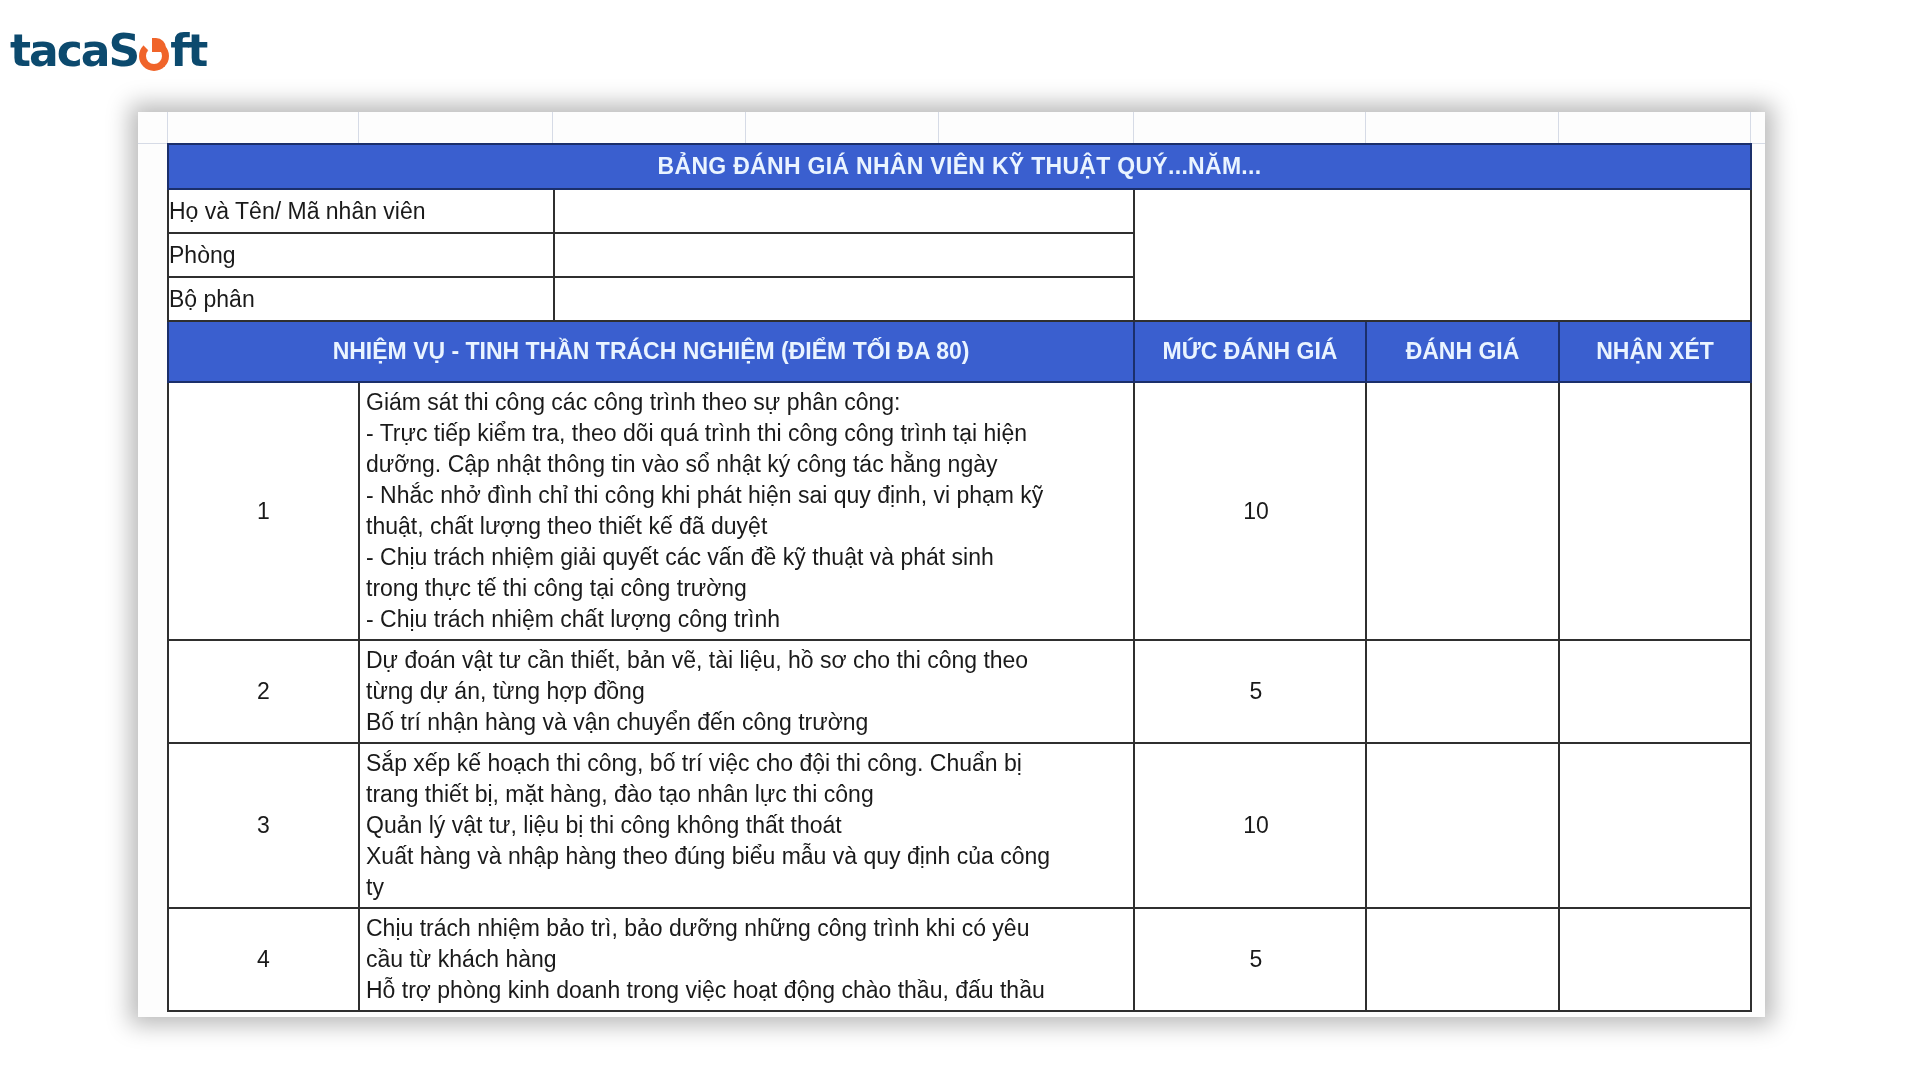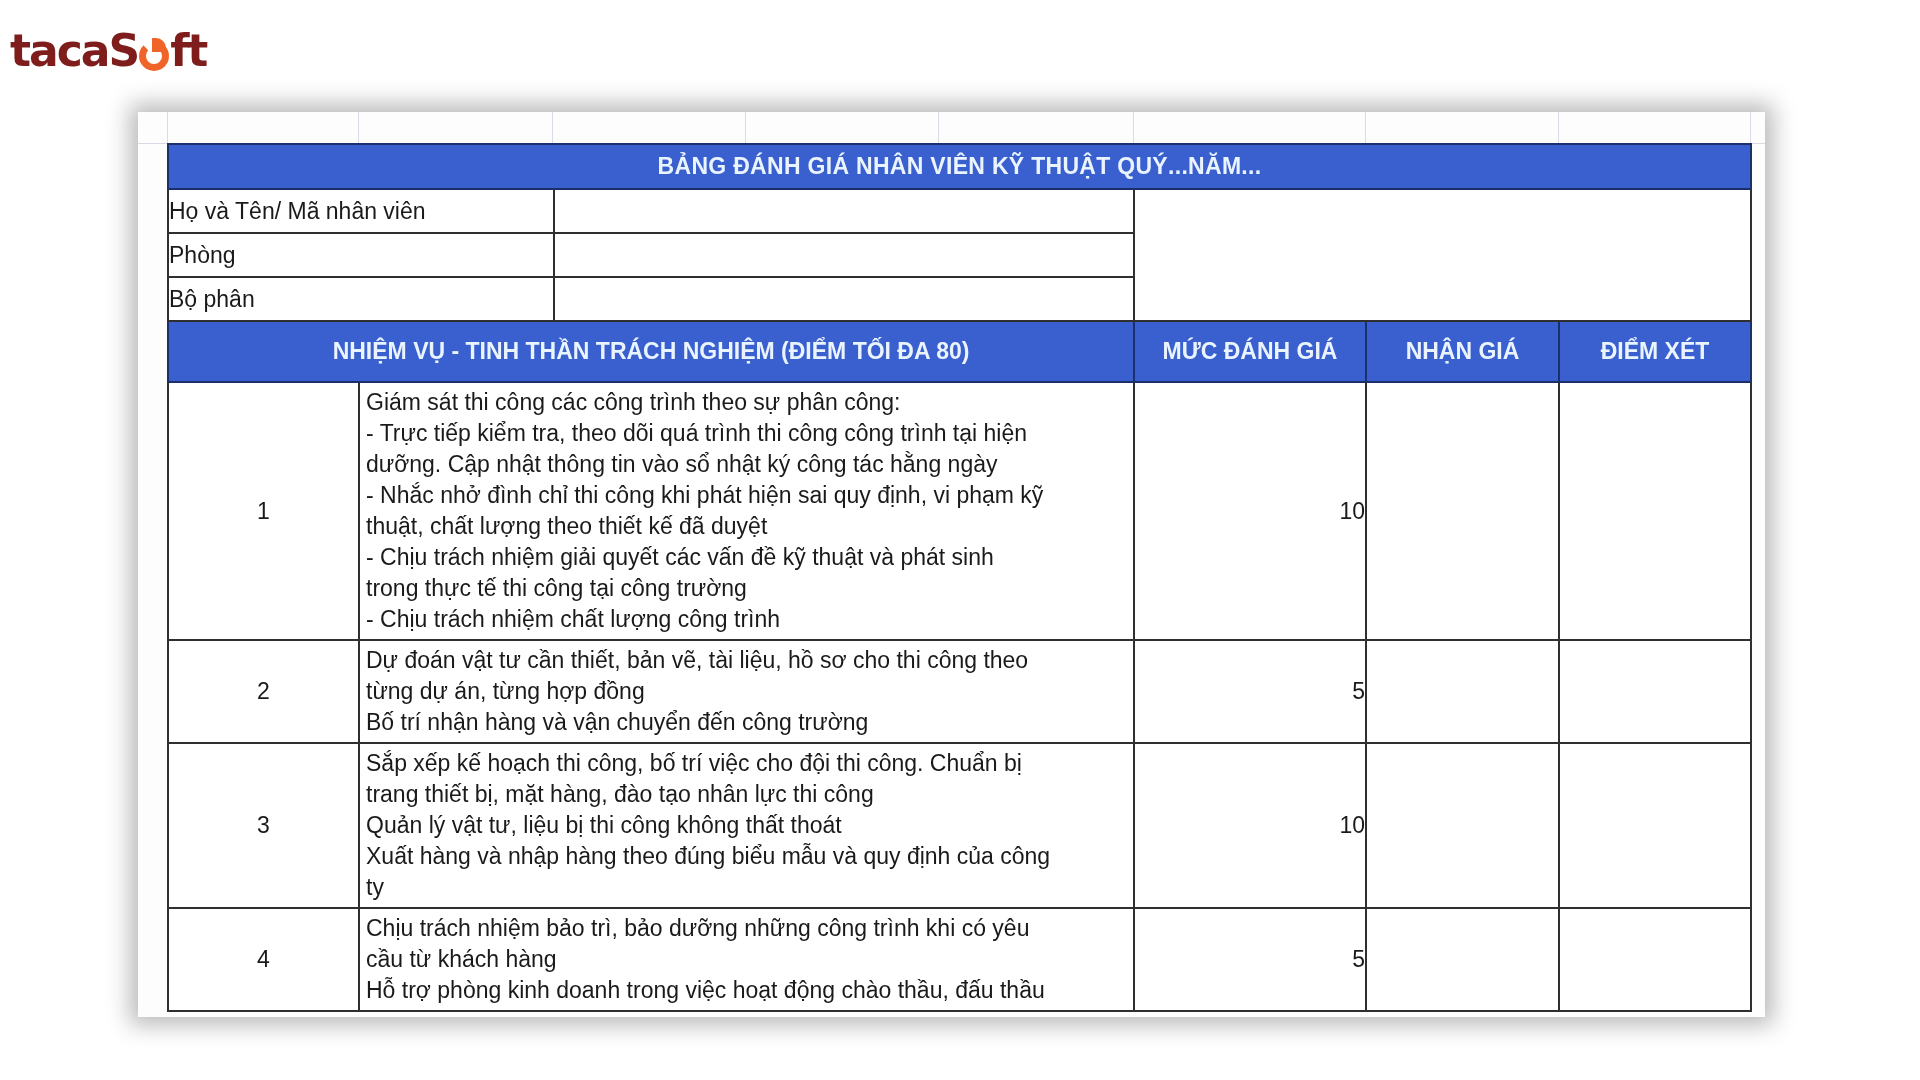--- a/index.html
+++ b/index.html
@@ -1,40 +1,40 @@
 <!DOCTYPE html>
 <html><head>
 <meta charset="utf-8">
 <style>
   * { box-sizing: border-box; margin: 0; padding: 0; }
   html, body { width: 1920px; height: 1080px; background: #ffffff; overflow: hidden; }
   body { position: relative; font-family: "Liberation Sans", sans-serif; color: #1a1a1a; }
 
   .logo { position: absolute; left: 10px; top: 26px; height: 50px; display: flex; align-items: flex-end;
-          font-family: "DejaVu Sans", sans-serif; font-weight: bold; font-size: 44px; letter-spacing: -2px; color: #7f1d1d; }
+          font-family: "DejaVu Sans", sans-serif; font-weight: bold; font-size: 44px; letter-spacing: -2px; color: #0c4a6e; }
   .logo .o-mark { display: inline-block; width: 30px; height: 30px; border-radius: 50%; border: 7px solid #f0642a;
                   position: relative; margin: 0 1px 5px 1px; border-top-color: transparent; }
   .logo .o-mark::after { content: ""; position: absolute; right: -4px; top: -10px; width: 14px; height: 14px; background: #f0642a; border-radius: 0 10px 0 0; }
 
   .sheet-card { position: absolute; left: 138px; top: 112px; width: 1627px; height: 905px;
                 background: #fdfdfd; box-shadow: 0 0 22px 8px rgba(0,0,0,0.28); }
   .grid-bg { position: absolute; left: 0; top: 0; right: 0; height: 32px; border-bottom: 1px solid #d6dbe6; }
   .grid-bg span { position: absolute; top: 0; height: 32px; border-left: 1px solid #d6dbe6; }
 
   table.eval { position: absolute; left: 29px; top: 31px; width: 1583px; border-collapse: collapse; table-layout: fixed; background: #fff; }
   table.eval td { border: 2px solid #2f2f2f; font-size: 23px; line-height: 31px; vertical-align: middle; }
   .title-cell { background: #3a5fcf; color: #eaf4ff; font-weight: bold; text-align: center; height: 45px; font-size: 28px; letter-spacing: 0.3px; border-color: #1b2f6b !important; }
   .info-label { height: 44px; }
   .info-value { }
   .blank-right { border-bottom: 2px solid #2f2f2f; }
   .head-cell { background: #3a5fcf; color: #eaf4ff; font-weight: bold; text-align: center; height: 61px; font-size: 27px; border-color: #1b2f6b !important; }
   .no-cell { text-align: center; }
   .task-cell { padding: 4px 6px; margin-left: 44px; }
   .task-line { display: block; }
-  .score-cell { text-align: right; padding-left: 12px; }
+  .score-cell { text-align: center; padding-left: 12px; }
 </style>
 </head>
 <body>
 
 <div class="logo">
   <span>taca</span>
     <span>S</span>
     <span class="o-mark"></span>
     <span>ft</span>
 </div>
@@ -74,22 +74,22 @@
       <td class="info-label" colspan="2">Phòng</td>
       <td class="info-value"></td>
     </tr>
     <tr>
       <td class="info-label" colspan="2">Bộ phân</td>
       <td class="info-value"></td>
     </tr>
     <tr>
       <td class="head-cell" colspan="3">NHIỆM VỤ - TINH THẦN TRÁCH NGHIỆM (ĐIỂM TỐI ĐA 80)</td>
       <td class="head-cell">MỨC ĐÁNH GIÁ</td>
-      <td class="head-cell">NHẬN GIÁ</td>
-      <td class="head-cell">ĐIỂM XÉT</td>
+      <td class="head-cell">ĐÁNH GIÁ</td>
+      <td class="head-cell">NHẬN XÉT</td>
     </tr>
 
     <tr style="height:255px">
       <td class="no-cell">1</td>
       <td class="task-cell" colspan="2">
         <span class="task-line">Giám sát thi công các công trình theo sự phân công:</span>
         <span class="task-line">- Trực tiếp kiểm tra, theo dõi quá trình thi công công trình tại hiện</span>
         <span class="task-line">dưỡng. Cập nhật thông tin vào sổ nhật ký công tác hằng ngày</span>
         <span class="task-line">- Nhắc nhở đình chỉ thi công khi phát hiện sai quy định, vi phạm kỹ</span>
         <span class="task-line">thuật, chất lượng theo thiết kế đã duyệt</span>

